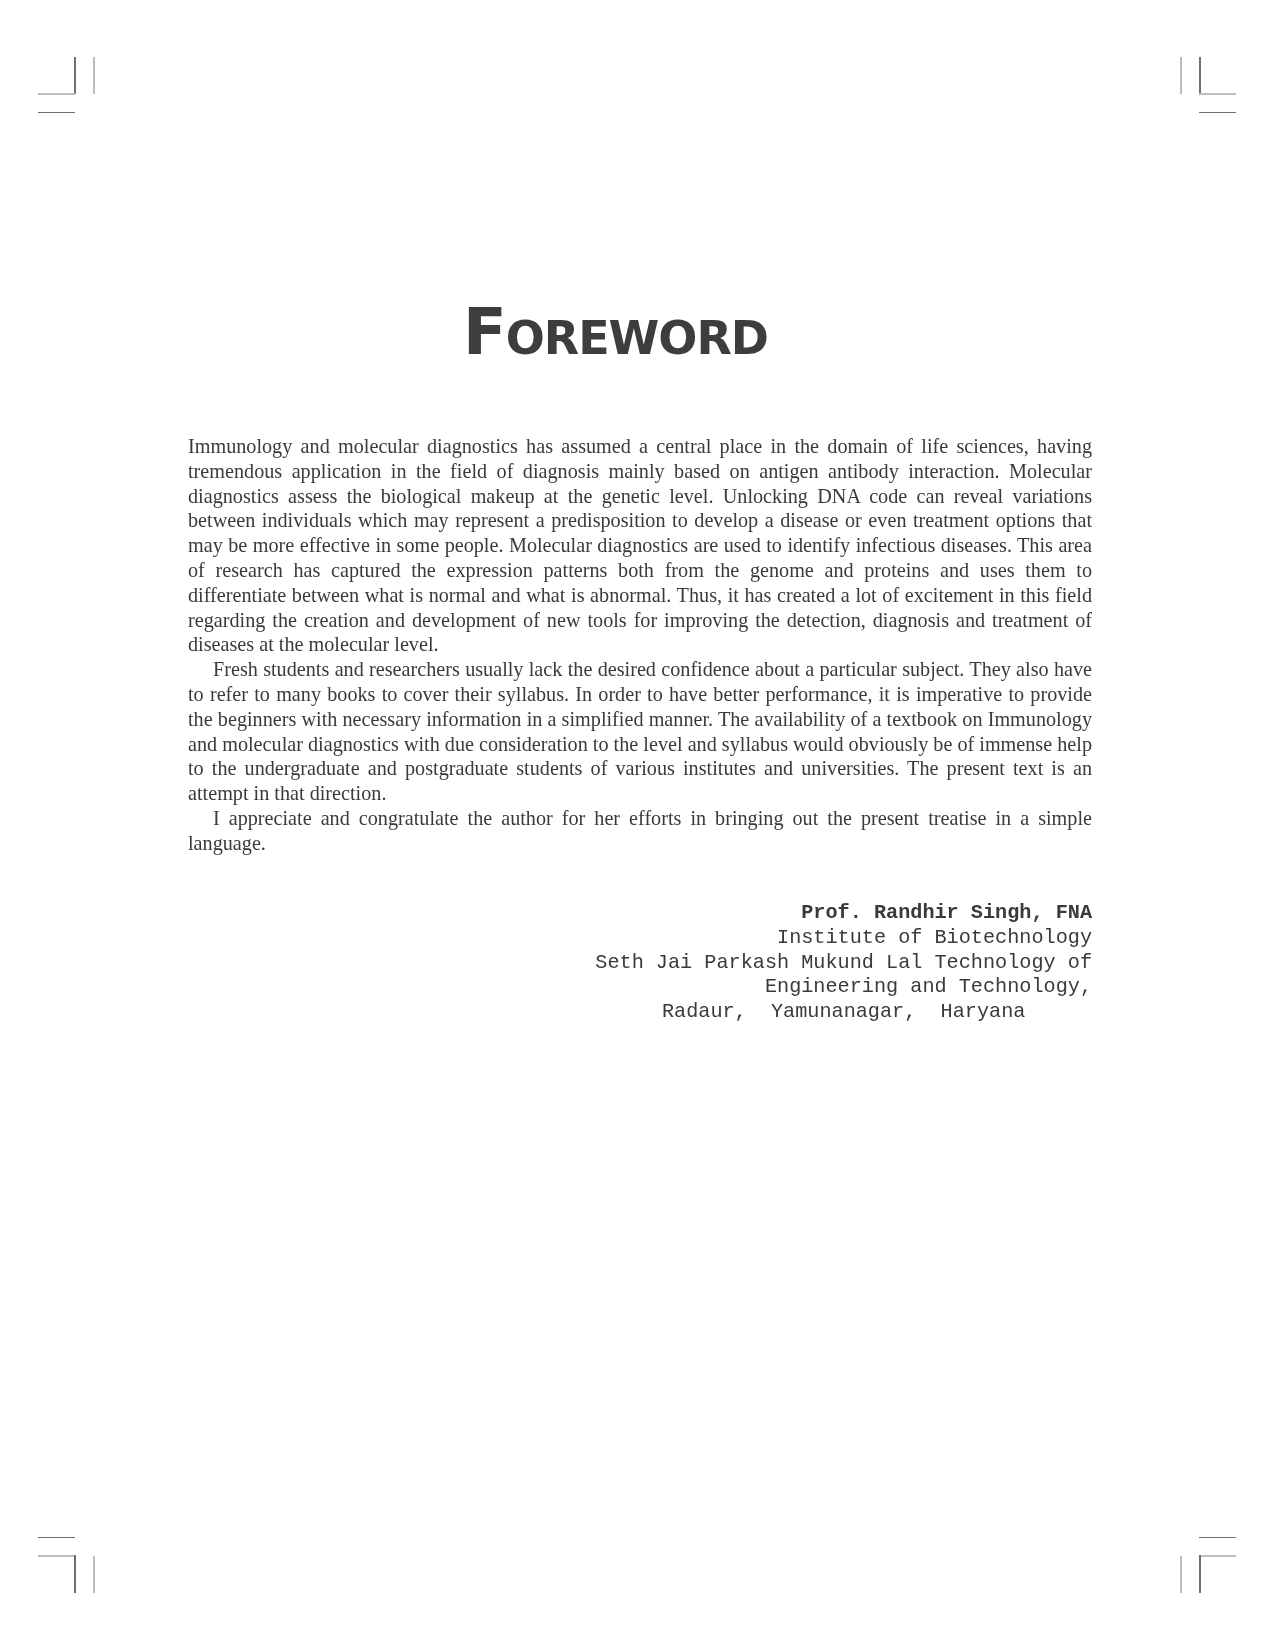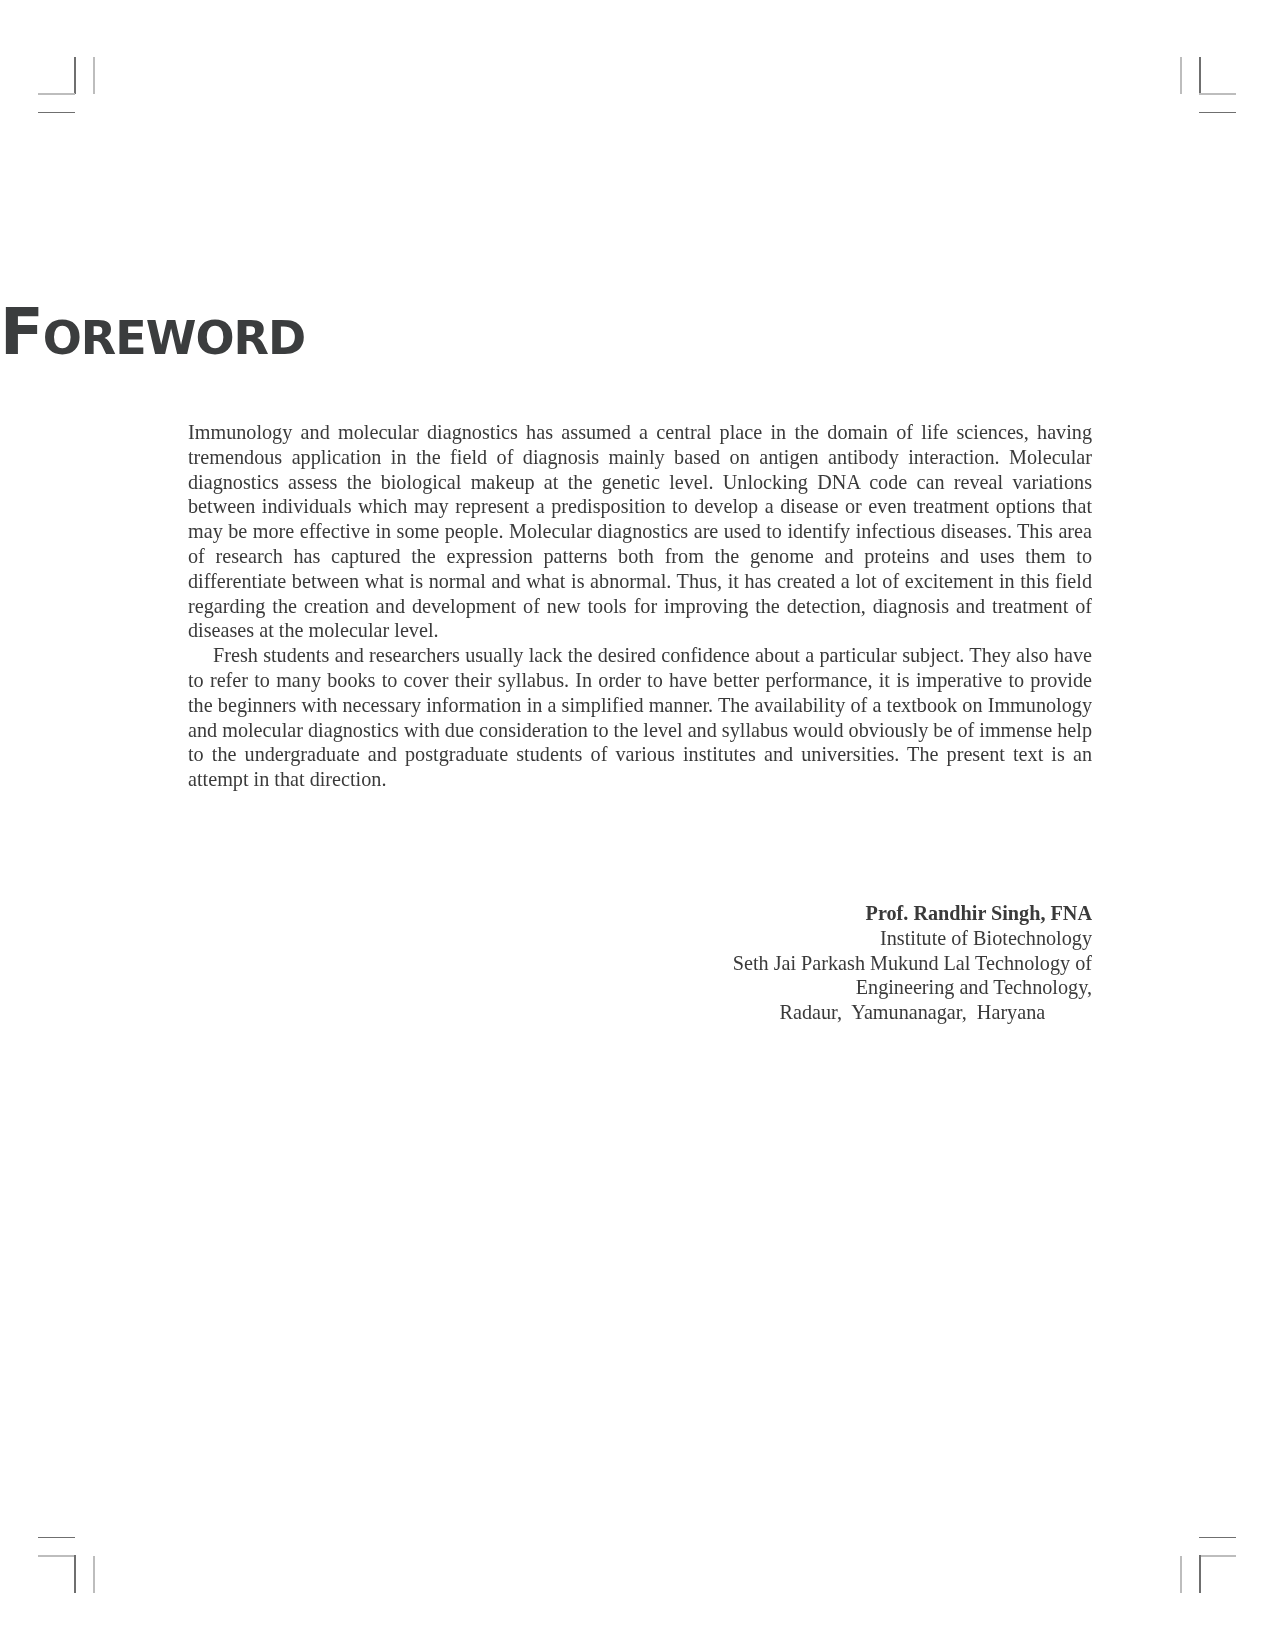--- a/index.html
+++ b/index.html
@@ -19,52 +19,53 @@
       position: absolute;
     }
     .dark { background: #6f6f6f; }
     .light { background: #bdbdbd; }
 
     .title {
       position: absolute;
       top: 300px;
       left: 0;
       width: 1231px;
+      text-align: center;
       font-family: "DejaVu Sans", "Liberation Sans", sans-serif;
       font-weight: bold;
       color: #3b3d3e;
       letter-spacing: -1px;
       line-height: 1;
     }
     .title .big { font-size: 64px; }
     .title .small { font-size: 46px; }
 
     .body-text {
       position: absolute;
-      top: 420px;
+      top: 434px;
       left: 188px;
       width: 904px;
       font-family: "Liberation Serif", "DejaVu Serif", serif;
       font-size: 20.2px;
       line-height: 24.8px;
       color: #3a3a3a;
       text-align: justify;
     }
     .body-text p {
       margin: 0;
     }
     .body-text p.indent {
       text-indent: 25px;
     }
     .signature {
       position: absolute;
       top: 901px;
       right: 183px;
       text-align: right;
-      font-family: Liberation Serif, serif;
+      font-family: Liberation Mono, monospace;
       font-size: 20.2px;
       line-height: 24.8px;
       color: #3a3a3a;
     }
     .signature .name {
       font-weight: bold;
     }
   </style>
 </head>
 <body>
@@ -89,20 +90,21 @@
 <div class="crop dark" style="left:1199px; top:1555px; width:2px; height:38px;"></div>
 <div class="crop light" style="left:1180px; top:1556px; width:2px; height:37px;"></div>
 
 <h1 class="title" style="margin:0;">
   <span class="big">F</span><span class="small">OREWORD</span>
 </h1>
 
 <div class="body-text">
   <p>Immunology and molecular diagnostics has assumed a central place in the domain of life sciences, having tremendous application in the field of diagnosis mainly based on antigen antibody interaction. Molecular diagnostics assess the biological makeup at the genetic level. Unlocking DNA code can reveal variations between individuals which may represent a predisposition to develop a disease or even treatment options that may be more effective in some people. Molecular diagnostics are used to identify infectious diseases. This area of research has captured the expression patterns both from the genome and proteins and uses them to differentiate between what is normal and what is abnormal. Thus, it has created a lot of excitement in this field regarding the creation and development of new tools for improving the detection, diagnosis and treatment of diseases at the molecular level.</p>
   <p class="indent">Fresh students and researchers usually lack the desired confidence about a particular subject. They also have to refer to many books to cover their syllabus. In order to have better performance, it is imperative to provide the beginners with necessary information in a simplified manner. The availability of a textbook on Immunology and molecular diagnostics with due consideration to the level and syllabus would obviously be of immense help to the undergraduate and postgraduate students of various institutes and universities. The present text is an attempt in that direction.</p>
+  <p class="indent">I appreciate and congratulate the author for her efforts in bringing out the present treatise in a simple language.</p>
 </div>
 
 <div class="signature">
   <div class="name">Prof. Randhir Singh, FNA</div>
   <div>Institute of Biotechnology</div>
   <div>Seth Jai Parkash Mukund Lal Technology of</div>
   <div>Engineering and Technology,</div>
   <div style="white-space:pre;text-align:center;">Radaur,  Yamunanagar,  Haryana</div>
 </div>
 

